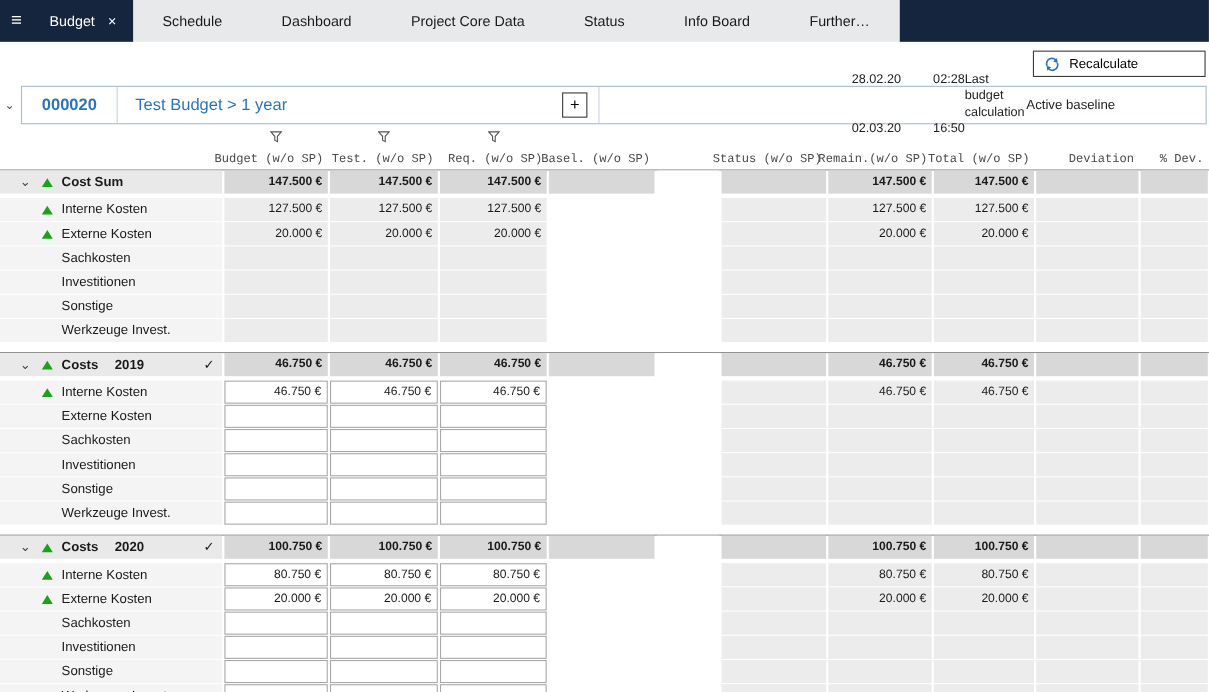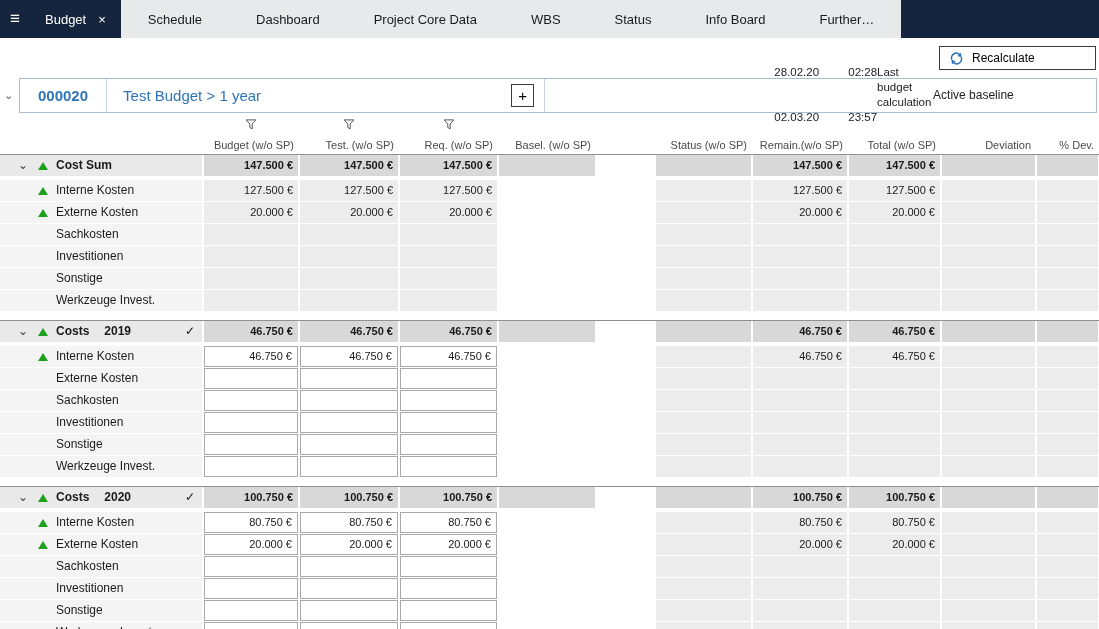--- a/index.html
+++ b/index.html
@@ -35,21 +35,21 @@
   .add-btn{width:23px;height:23px;border:1px solid #3c3c3c;background:#fff;font-size:15px;
            line-height:1;cursor:pointer;font-family:inherit;padding:0;flex:0 0 auto;}
   .vdiv2{width:1px;align-self:stretch;background:#c7d3de;margin-left:10px;flex:0 0 auto;}
   .info{display:grid;grid-template-columns:250px 58px 40px;margin-left:24px;font-size:11.5px;
         line-height:15px;color:#222;}
   .idate,.itime{text-align:right;white-space:nowrap;}
   .baseline{margin-left:16px;font-size:12px;color:#222;white-space:nowrap;}
 
   
   .grid-header{display:flex;gap:2px;height:34px;margin-bottom:2px;}
-  .hcell{flex:0 0 auto;position:relative;height:34px;}
+  .hcell{flex:0 0 auto;position:relative;height:34px;font-family:Liberation Mono, monospace;}
   .funnel{position:absolute;top:1px;left:50%;transform:translateX(-50%);cursor:pointer;line-height:0;}
   .hlabel{position:absolute;right:4px;bottom:1px;font-size:11px;color:#4a4a4a;white-space:nowrap;cursor:pointer;}
 
   
   .grid-body .section{margin-bottom:9px;}
   .row{display:flex;gap:2px;height:21px;margin-bottom:1px;}
   .row.grp{border-top:1px solid #919191;height:22px;margin-bottom:3px;}
   .cell{flex:0 0 auto;height:21px;line-height:21px;font-size:11px;overflow:hidden;box-sizing:border-box;}
   .val{text-align:right;padding-right:5px;white-space:nowrap;}
   .g{background:#d8d8d8;font-weight:bold;}
@@ -75,21 +75,20 @@
 <div class="tabbar">
   <div class="hamburger">≡</div>
   <div class="tab-active">
     <span>Budget</span>
     <span class="tab-close">×</span>
   </div>
   <div class="tab-list" id="tab-list">
       <div class="tab">Schedule</div>
       <div class="tab">Dashboard</div>
       <div class="tab">Project Core Data</div>
-      <div class="tab">WBS</div>
       <div class="tab">Status</div>
       <div class="tab">Info Board</div>
       <div class="tab">Further…</div>
     </div>
   <div class="tabbar-fill"></div>
 </div>
 
 <div class="toolbar">
   <button class="recalc">
     <span class="recalc-icon">
@@ -110,21 +109,21 @@
     <span class="proj-id">000020</span>
     <span class="vdiv"></span>
     <span class="proj-title">Test Budget &gt; 1 year</span>
     <button class="add-btn">+</button>
     <span class="vdiv2"></span>
     <div class="info">
       <span class="idate">28.02.20</span>
       <span class="itime">02:28</span>
       <span class="ilabel">Last budget calculation</span>
       <span class="idate">02.03.20</span>
-      <span class="itime">23:57</span>
+      <span class="itime">16:50</span>
     </div>
     <span class="baseline">Active baseline</span>
   </div>
 </div>
 
 <div class="grid">
   <div class="grid-header" id="grid-header">
       <div class="hcell" style="width: 202px;"></div>
       <div class="hcell" style="width: 94px;">
         <span class="funnel"><svg width="11" height="11" viewBox="0 0 11 11">

